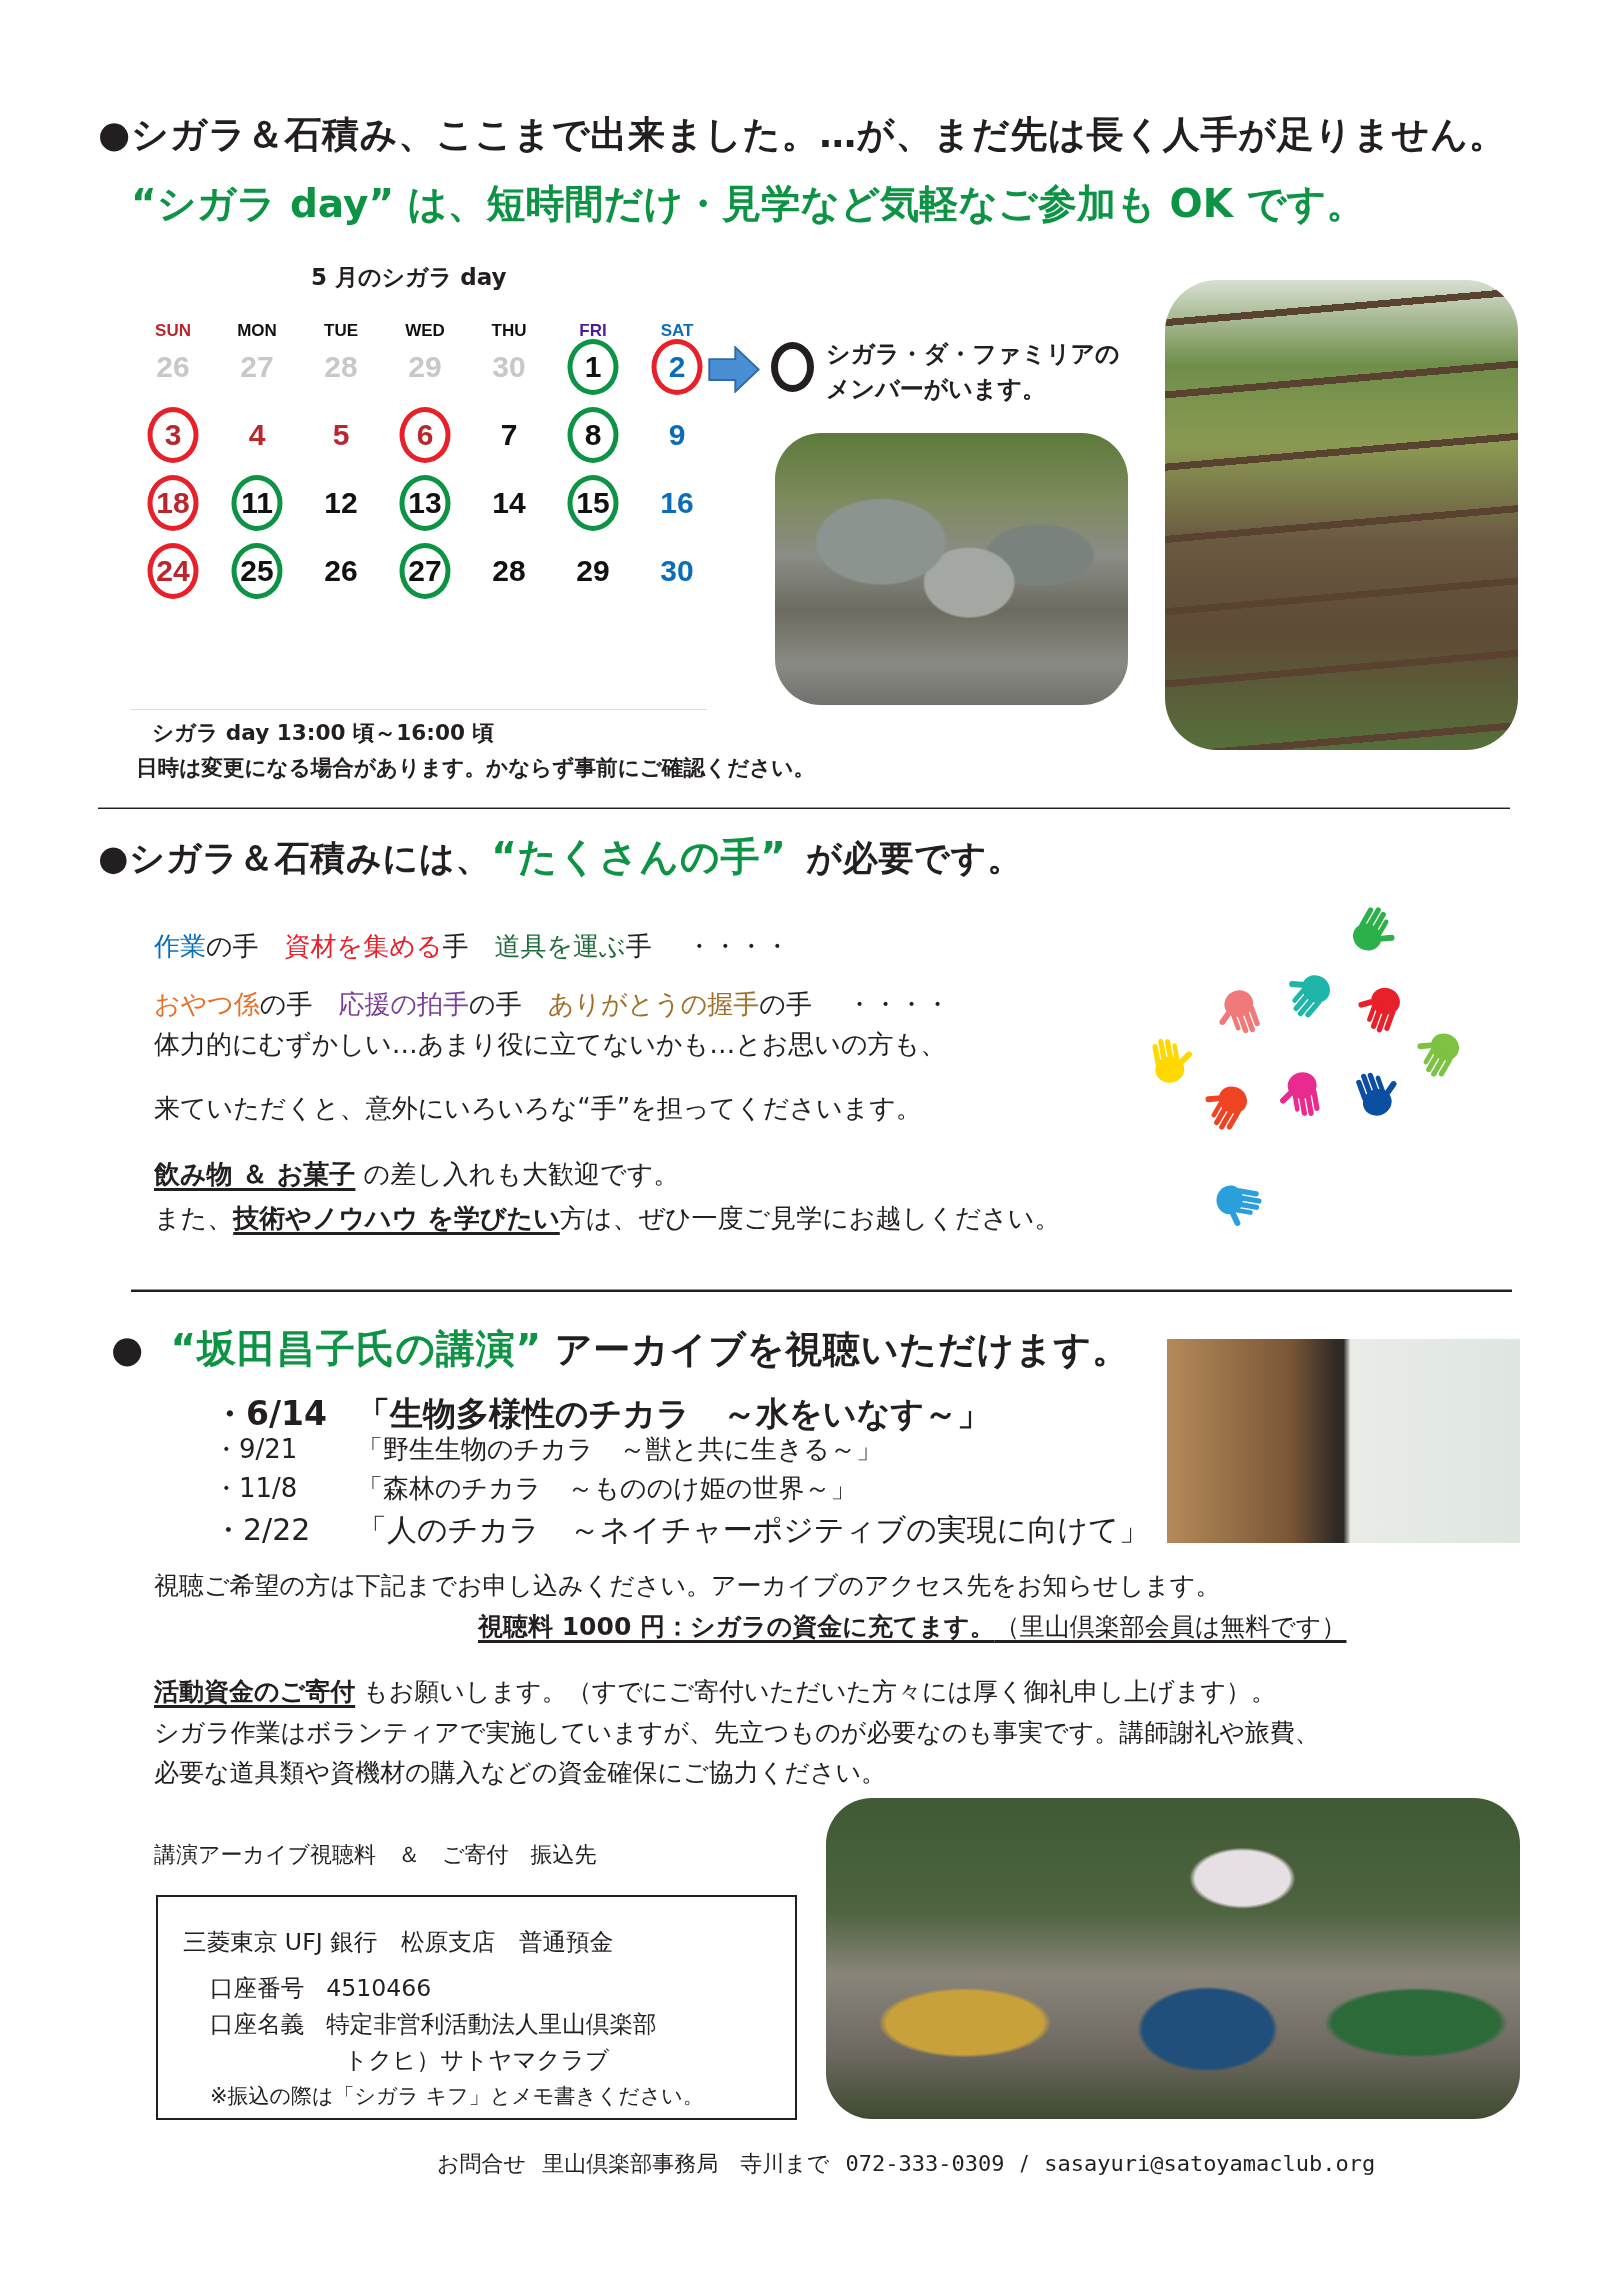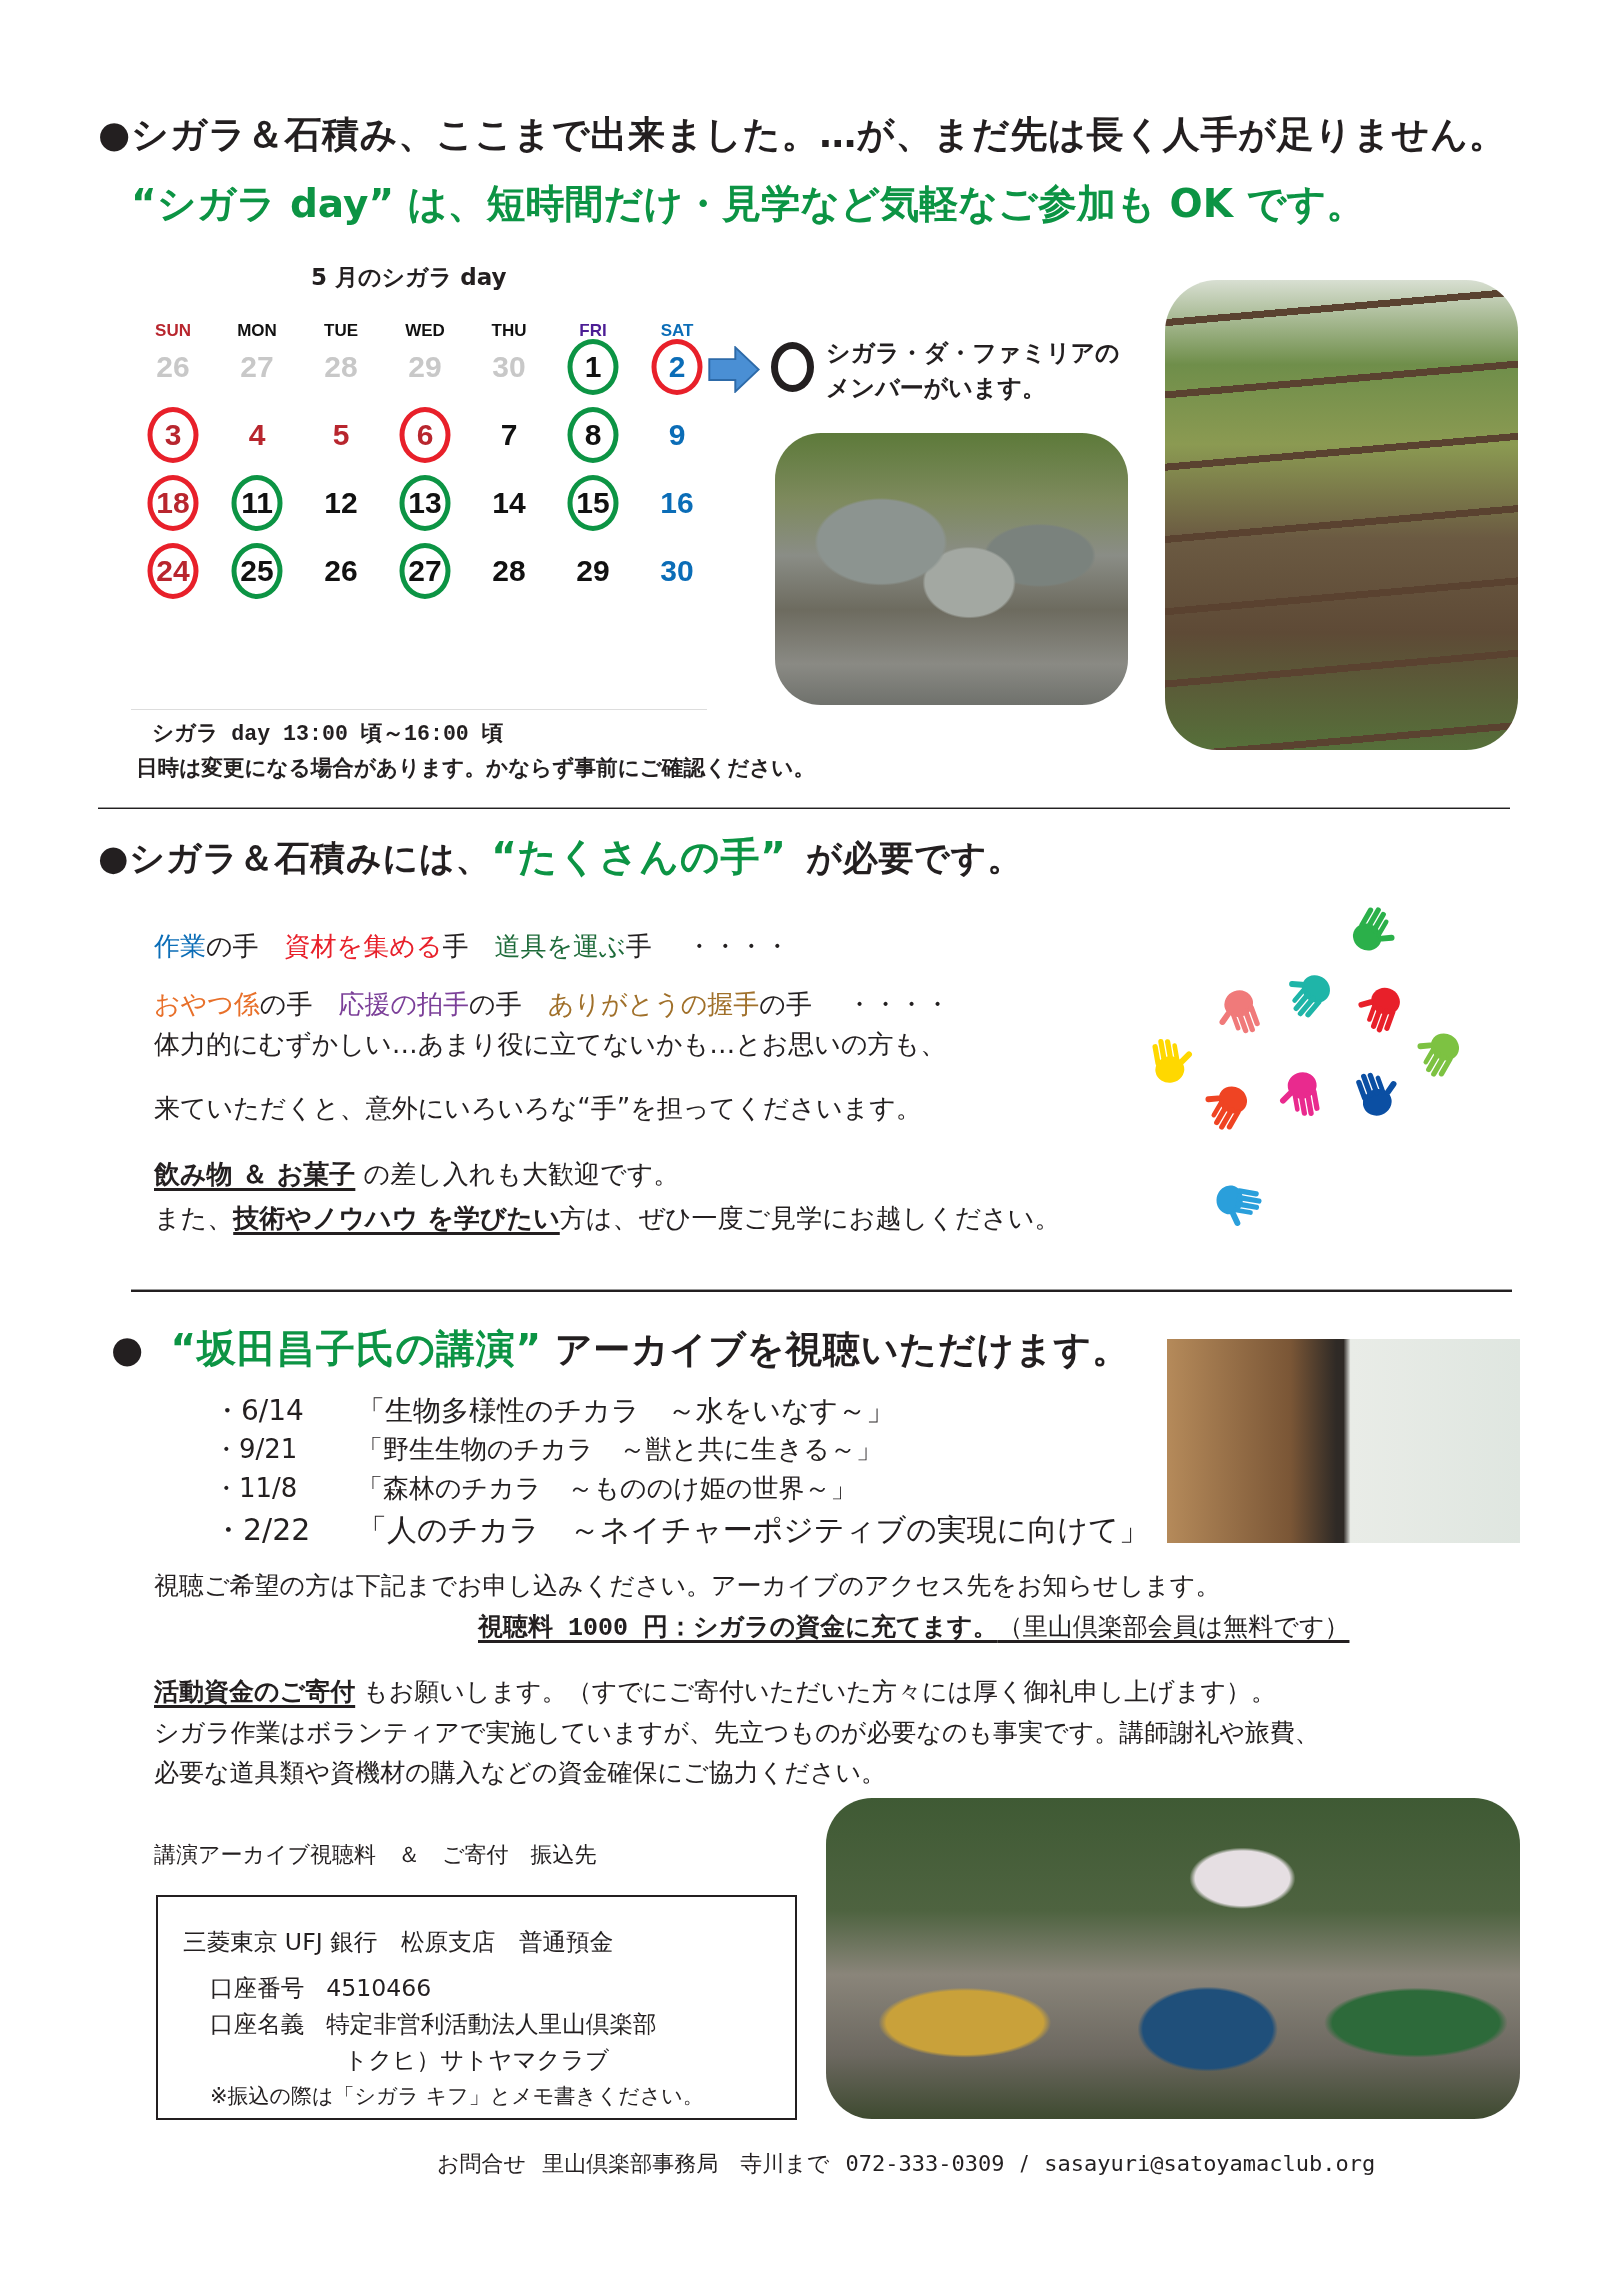--- a/index.html
+++ b/index.html
@@ -1,19 +1,19 @@
 <!DOCTYPE html>
 <html style="font-size:10.5px"><head>
 <meta charset="utf-8">
 <style>
   html, body { margin: 0; padding: 0; background: #ffffff; }
   body { width: 1622px; height: 2295px; position: relative; overflow: hidden;
          font-family: "DejaVu Sans", "Liberation Sans", sans-serif; color: #231f20; }
   .abs { position: absolute; }
-  .bold { font-weight: bold; font-family: Liberation Mono, monospace; }
+  .bold { font-weight: bold; }
   .green { color: #0c9444; }
   .h1 { font-size: 35px; font-weight: bold; white-space: nowrap; letter-spacing: 0.7px; }
   .h2 { font-size: 39px; font-weight: bold; white-space: nowrap; color: #0c9444; }
   .body-text { font-size: 26px; white-space: nowrap; }
   .rule { position: absolute; height: 3.3px; background: #231f20; border-top: 1.3px solid #999; }
   .u { text-decoration: underline; text-decoration-thickness: 2.6px; text-underline-offset: 5.2px; font-weight: bold; }
 
   
   .cal-title { font-size: 23px; font-weight: bold; }
   .cal { position: absolute; left: 131px; top: 321px; width: 589px; }
@@ -263,21 +263,21 @@
       </svg></div>
   </div>
 
 <div class="rule" style="left:131px; top:1289px; width:1381px; height:2px; border-top:0.7px solid #999;"></div>
 
 <div class="abs h1" style="left:111px; top:1322px; font-size:37px;">
   <span>●</span>
   <span class="green" style="font-size:39px; margin-left:13px;">“坂田昌子氏の講演”</span><span style="margin-left:13px;">アーカイブを視聴いただけます。</span>
 </div>
 <div id="lectures">
-    <div class="abs body-text" style="left: 213px; top: 1392px; font-size: 28px;"><span style="display: inline-block; width: 144px;">・6/14</span><span>「生物多様性のチカラ　～水をいなす～」</span></div>
+    <div class="abs body-text" style="left: 213px; top: 1392px; font-size: 33px; font-weight: bold;"><span style="display: inline-block; width: 144px;">・6/14</span><span>「生物多様性のチカラ　～水をいなす～」</span></div>
     <div class="abs body-text" style="left: 213px; top: 1432px; font-size: 26px;"><span style="display: inline-block; width: 144px;">・9/21</span><span>「野生生物のチカラ　～獣と共に生きる～」</span></div>
     <div class="abs body-text" style="left: 213px; top: 1471px; font-size: 26px;"><span style="display: inline-block; width: 144px;">・11/8</span><span>「森林のチカラ　～もののけ姫の世界～」</span></div>
     <div class="abs body-text" style="left: 213px; top: 1510px; font-size: 30px;"><span style="display: inline-block; width: 144px;">・2/22</span><span>「人のチカラ　～ネイチャーポジティブの実現に向けて」</span></div>
   </div>
 
 <div class="photo photo-speaker" style="left:1167px; top:1339px; width:353px; height:204px; border-radius:0;">
     <span class="photo-label">講演写真</span>
   </div>
 
 <div class="abs body-text" style="left:154px; top:1569px; font-size:25px;">視聴ご希望の方は下記までお申し込みください。アーカイブのアクセス先をお知らせします。</div>

